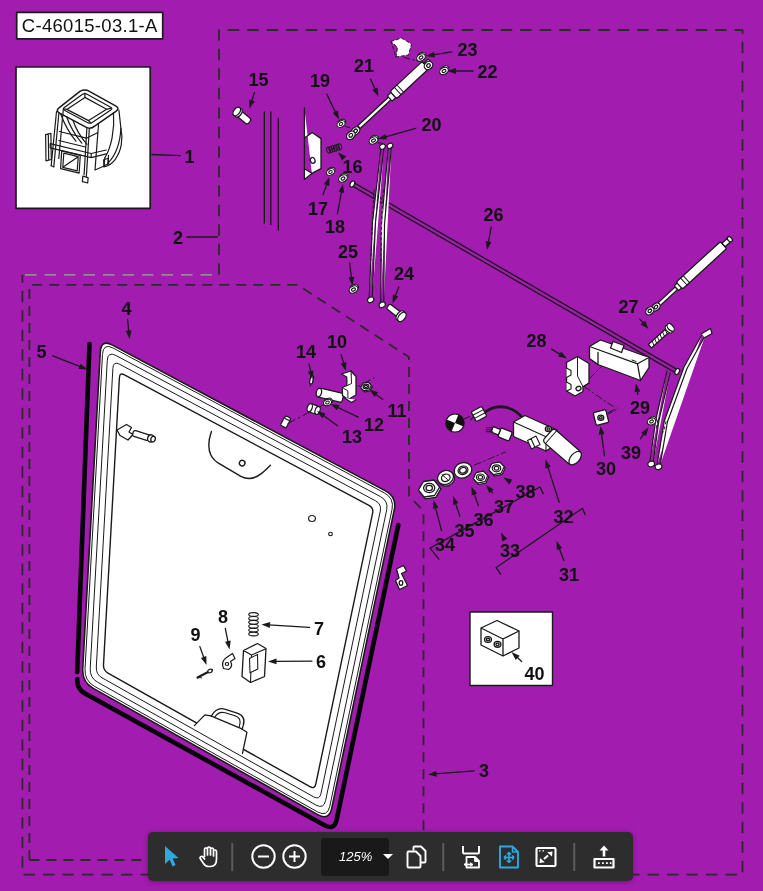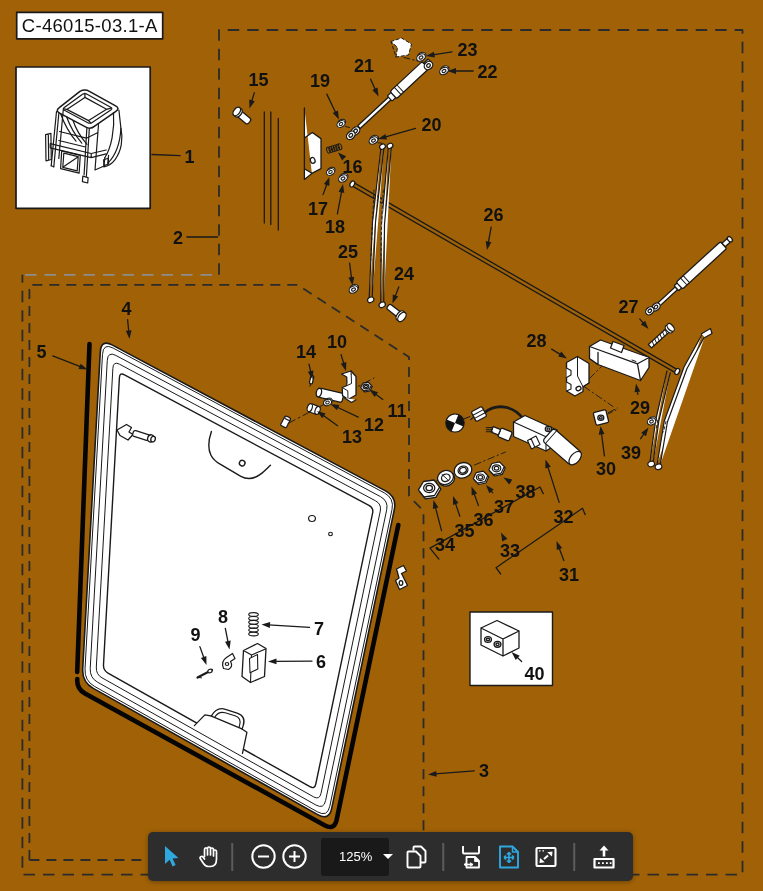--- a/index.html
+++ b/index.html
@@ -1,31 +1,31 @@
 <!DOCTYPE html>
 <html style="--accent: #2FA8E0; --toolbar-bg: #2D2D2D; --dropdown-bg: #191919; --line: #1A1A1A;"><head>
 <meta charset="utf-8">
 <style>
   html,body{margin:0;padding:0;background:#fff;}
-  #stage{position:relative;width:763px;height:891px;background:#a16207;overflow:hidden;
+  #stage{position:relative;width:763px;height:891px;background:#a21caf;overflow:hidden;
          font-family:"Liberation Sans",sans-serif;}
   #art{position:absolute;left:0;top:0;}
   .callout-num{font-family:"Liberation Sans",sans-serif;font-weight:bold;font-size:18px;fill:#111;}
   #title-text{font-family:"Liberation Sans",sans-serif;font-size:18.5px;fill:#111;letter-spacing:0.3px;}
   
   #toolbar{position:absolute;left:148px;top:832px;width:485px;height:49px;
            background:var(--toolbar-bg,#2d2d2d);border-radius:5px;
            box-shadow:0 1px 5px rgba(0,0,0,.35);}
   .tbtn{position:absolute;top:50%;transform:translate(-50%,-50%);width:34px;height:38px;
         display:flex;align-items:center;justify-content:center;background:transparent;border:0;padding:0;cursor:pointer;}
   .tdiv{position:absolute;top:50%;transform:translate(-50%,-50%);width:1.5px;height:28px;background:#5c5c5c;}
   .zoombox{position:absolute;top:50%;transform:translate(0,-50%);height:38px;width:68px;
            background:var(--dropdown-bg,#191919);border-radius:3px;border:0;cursor:pointer;
            display:flex;align-items:center;}
-  .zoombox span.zv{color:#fff;font-size:13px;font-family:"Liberation Sans",sans-serif;margin-left:12px;}
+  .zoombox span.zv{color:#fff;font-size:13px;font-family:"Liberation Sans",sans-serif;margin-left:12px;font-style:italic;}
   .caret{width:0;height:0;border-left:5px solid transparent;border-right:5px solid transparent;
          border-top:5.5px solid #fff;margin-left:11px;}
 </style>
 </head>
 <body>
 
 <div id="stage">
 
 <svg id="art" width="763" height="891" viewBox="0 0 763 891" fill="none" stroke-linecap="round" stroke-linejoin="round">
   <defs>

